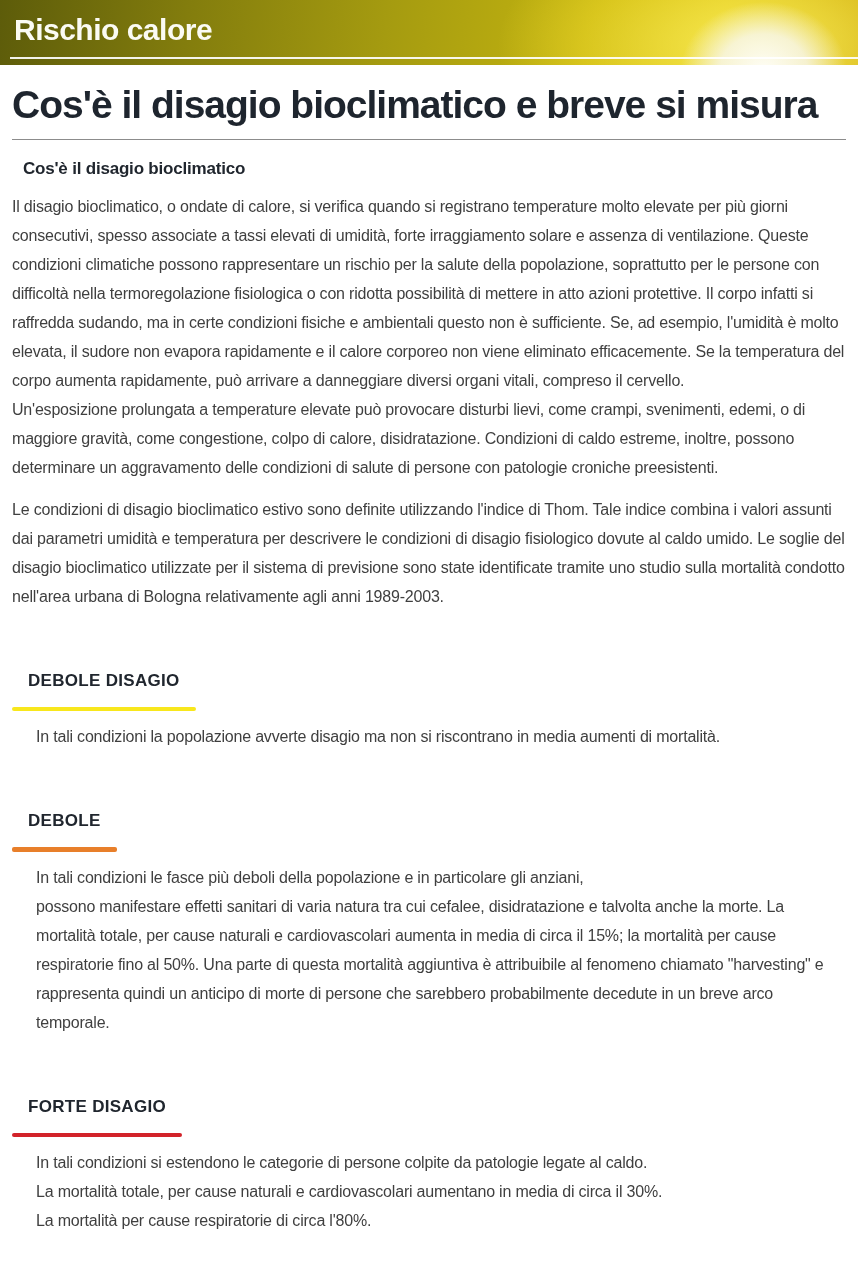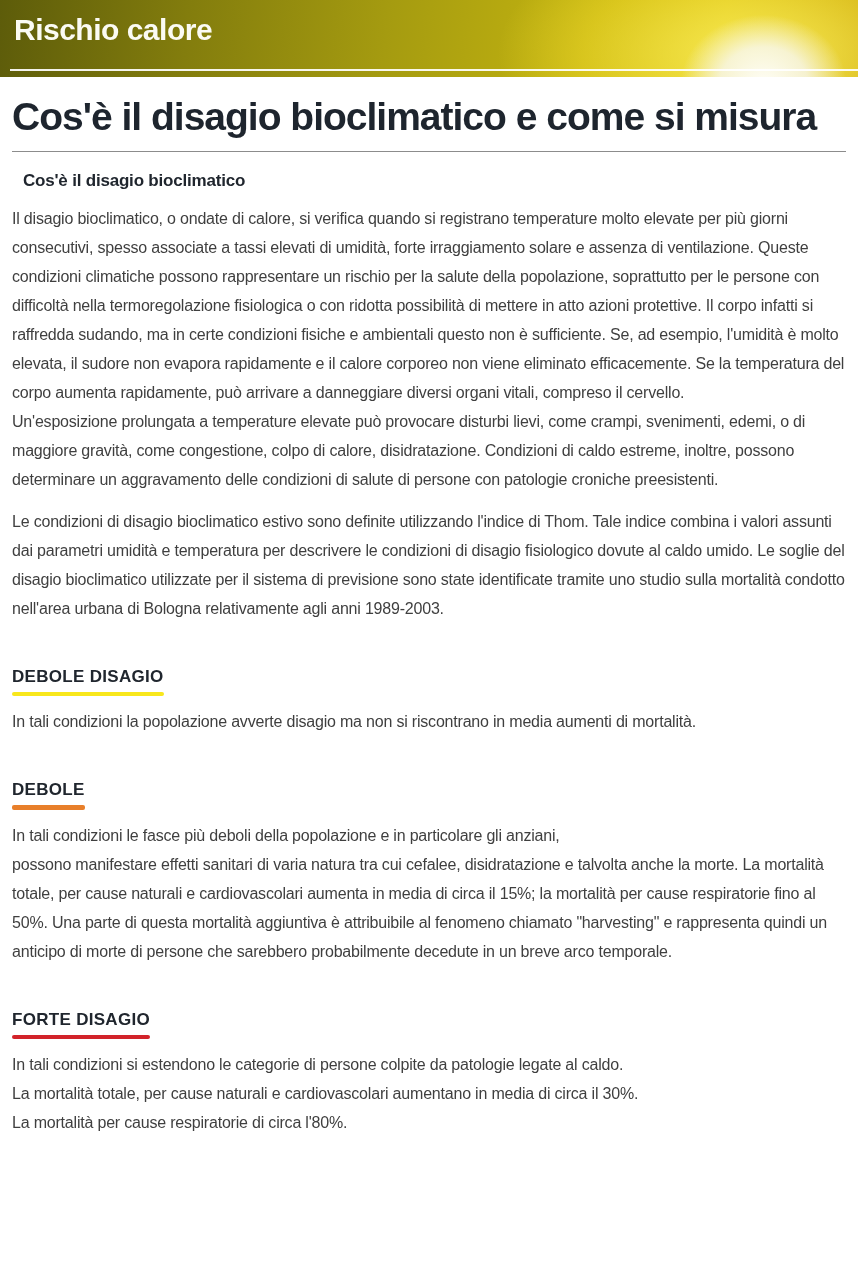--- a/index.html
+++ b/index.html
@@ -4,21 +4,21 @@
 <style>
   html,body{margin:0;padding:0;}
   body{
     width:858px;min-height:1270px;background:#ffffff;
     font-family:"Liberation Sans","DejaVu Sans",sans-serif;
     font-stretch:condensed;
     -webkit-font-smoothing:antialiased;
   }
   
   .banner{
-    position:relative;height:77px;overflow:hidden;
+    position:relative;height:65px;overflow:hidden;
     background:
       radial-gradient(ellipse 115px 95px at 89% 108%, rgba(255,255,255,.95) 0%, rgba(248,248,248,.78) 38%, rgba(255,255,255,0) 72%),
       radial-gradient(ellipse 330px 170px at 88% 70%, rgba(255,242,96,.85) 0%, rgba(253,228,52,.38) 52%, rgba(253,228,52,0) 78%),
       linear-gradient(96deg, #5d5c0a 0%, #837d0d 22%, #a59b10 45%, #c2b310 68%, #d3bd0e 84%, #c2a00a 100%);
   }
   .banner-title{
     position:absolute;left:14px;top:12px;margin:0;
     font-size:30px;line-height:36px;font-weight:700;
     color:#fbfbf3;letter-spacing:-.5px;
   }
@@ -38,37 +38,37 @@
     font-weight:700;color:#20262e;letter-spacing:-.2px;
   }
   .para{
     margin:13px 0 0;font-size:16px;line-height:29px;color:#3f3f3f;
     letter-spacing:-.2px;white-space:pre-line;max-width:836px;
   }
   
   .level{margin-top:44px;}
   .level-head{display:inline-block;}
   .level-title{
-    margin:0;font-size:17px;line-height:20px;font-weight:700;
+    margin:16px;font-size:17px;line-height:20px;font-weight:700;
     color:#20262e;letter-spacing:.3px;
   }
   .level-bar{height:4px;border-radius:2px;margin-top:5px;}
-  .level .para{margin-top:11px;}
+  .level .para{margin-top:11px;margin-left:24px;}
 </style>
 </head>
 <body>
 
 <header class="banner">
   <h1 class="banner-title">Rischio calore</h1>
   <div class="banner-line"></div>
 </header>
 
 <main class="content">
 
-  <h1 class="page-title">Cos'è il disagio bioclimatico e come si misura</h1>
+  <h1 class="page-title">Cos'è il disagio bioclimatico e breve si misura</h1>
   <div class="title-rule"></div>
 
   <section>
     <h3 class="sub-heading">Cos'è il disagio bioclimatico</h3>
     <p class="para">Il disagio bioclimatico, o ondate di calore, si verifica quando si registrano temperature molto elevate per più giorni consecutivi, spesso associate a tassi elevati di umidità, forte irraggiamento solare e assenza di ventilazione. Queste condizioni climatiche possono rappresentare un rischio per la salute della popolazione, soprattutto per le persone con difficoltà nella termoregolazione fisiologica o con ridotta possibilità di mettere in atto azioni protettive. Il corpo infatti si raffredda sudando, ma in certe condizioni fisiche e ambientali questo non è sufficiente. Se, ad esempio, l'umidità è molto elevata, il sudore non evapora rapidamente e il calore corporeo non viene eliminato efficacemente. Se la temperatura del corpo aumenta rapidamente, può arrivare a danneggiare diversi organi vitali, compreso il cervello.
 Un'esposizione prolungata a temperature elevate può provocare disturbi lievi, come crampi, svenimenti, edemi, o di maggiore gravità, come congestione, colpo di calore, disidratazione. Condizioni di caldo estreme, inoltre, possono determinare un aggravamento delle condizioni di salute di persone con patologie croniche preesistenti.</p>
   </section>
 
   <section>
     <p class="para">Le condizioni di disagio bioclimatico estivo sono definite utilizzando l'indice di Thom. Tale indice combina i valori assunti dai parametri umidità e temperatura per descrivere le condizioni di disagio fisiologico dovute al caldo umido. Le soglie del disagio bioclimatico utilizzate per il sistema di previsione sono state identificate tramite uno studio sulla mortalità condotto nell'area urbana di Bologna relativamente agli anni 1989-2003.</p>

